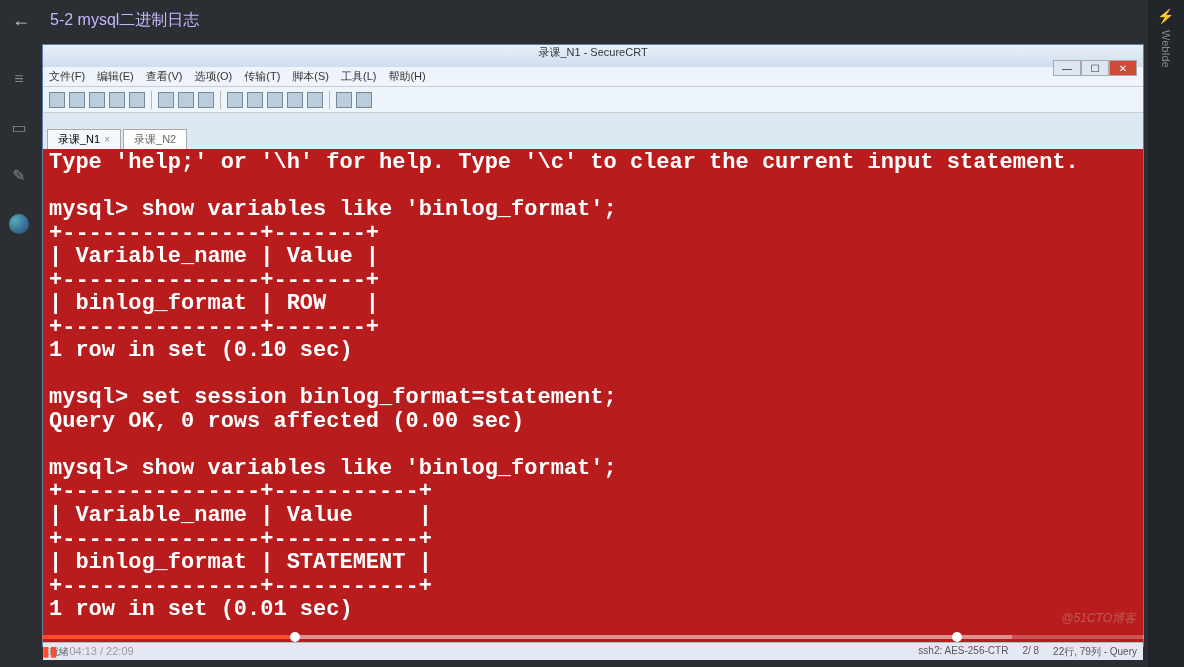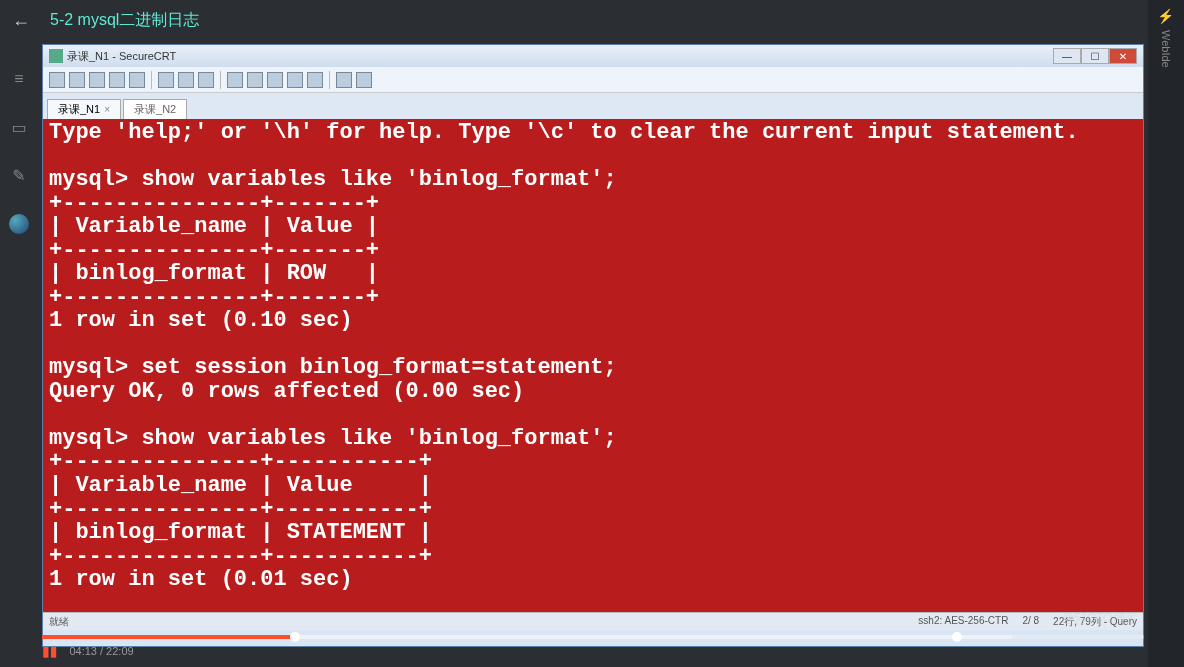--- a/index.html
+++ b/index.html
@@ -1,36 +1,36 @@
 <!DOCTYPE html>
 <html><head>
 <meta charset="utf-8">
 <style>
 * { margin: 0; padding: 0; box-sizing: border-box; }
 body { width: 1184px; height: 667px; background: #2b2f33; font-family: Arial, sans-serif; overflow: hidden; position: relative; }
 .top-bar { height: 40px; display: flex; align-items: center; padding: 0 12px; color: #ddd; }
 .back-btn { color: #ccc; font-size: 18px; margin-right: 20px; cursor: pointer; }
-.title { color: #5eead4; font-size: 16px; }
+.title { color: #c4b5fd; font-size: 16px; }
 .side-rail { position: absolute; left: 0; top: 40px; width: 38px; height: calc(100% - 40px); display: flex; flex-direction: column; align-items: center; padding-top: 30px; gap: 30px; }
 .side-icon { width: 18px; height: 18px; display: flex; align-items: center; justify-content: center; color: #888; font-size: 16px; cursor: pointer; }
 .globe { width: 20px; height: 20px; border-radius: 50%; background: radial-gradient(circle at 30% 30%, #5ab, #247); }
 .right-rail { position: absolute; right: 0; top: 0; width: 36px; height: 100%; background: #222529; display: flex; flex-direction: column; align-items: center; padding-top: 8px; }
 .right-rail .bolt { color: #4a9fd8; font-size: 14px; }
 .right-rail .vlabel { writing-mode: vertical-rl; text-orientation: mixed; color: #888; font-size: 11px; margin-top: 6px; }
 .content-area { position: absolute; left: 42px; top: 44px; right: 40px; bottom: 20px; background: #d9e5f2; border: 1px solid #5a7fa8; }
-.win-title { height: 22px; background: linear-gradient(#e8f0fa, #d0ddee); display: flex; align-items: center; padding: 0 6px; font-size: 11px; color: #333; }
+.win-title { height: 22px; background: linear-gradient(#e8f0fa, #d0ddee); display: flex; align-items: center; padding: 0 6px; font-size: 11px; color: #333; flex-direction: column; }
 .win-title .ico { width: 14px; height: 14px; background: #5a8; margin-right: 4px; }
 .win-ctrl { margin-left: auto; display: flex; gap: 0; }
 .win-ctrl span { width: 28px; height: 16px; display: inline-flex; align-items: center; justify-content: center; font-size: 10px; background: #dde6f2; border: 1px solid #aaa; }
 .win-ctrl .close { background: #d04a3a; color: #fff; }
 .menu-bar { height: 20px; display: flex; align-items: center; padding: 0 6px; gap: 12px; font-size: 11px; color: #333; background: #eef4fb; border-bottom: 1px solid #ccc; }
 .tool-bar { height: 26px; display: flex; align-items: center; padding: 0 6px; gap: 4px; background: #eef4fb; border-bottom: 1px solid #ccc; }
 .tb-ico { width: 16px; height: 16px; background: #bcd; border: 1px solid #789; }
 .tb-sep { width: 1px; height: 18px; background: #bbb; margin: 0 2px; }
-.tab-bar { height: 26px; display: flex; align-items: flex-end; padding: 0 4px; background: #dde8f4; }
+.tab-bar { height: 36px; display: flex; align-items: flex-end; padding: 0 4px; background: #dde8f4; }
 .tab { padding: 2px 10px; font-size: 11px; background: #f5f8fc; border: 1px solid #aaa; border-bottom: none; margin-right: 2px; display: flex; align-items: center; gap: 4px; }
 .tab.inactive { background: #ffffff; color: #666; }
 .tab .x { color: #888; font-size: 10px; }
 .terminal { background: #b91c1c; color: #fff; font-family: 'Consolas', 'Courier New', monospace; font-size: 22px; font-weight: bold; line-height: 1.07; padding: 2px 6px; height: calc(100% - 22px - 20px - 26px - 22px - 18px); overflow: hidden; white-space: pre; position: relative; }
 .status-bar { height: 18px; background: #e2e9f3; display: flex; align-items: center; padding: 0 6px; font-size: 10px; color: #555; gap: 16px; border-top: 1px solid #bbb; }
 .status-bar .right { margin-left: auto; display: flex; gap: 14px; }
 .player-bar { position: absolute; left: 42px; right: 40px; bottom: 28px; height: 4px; background: rgba(255,255,255,0.25); }
 .player-progress { height: 100%; background: #ff4d2e; width: 23%; position: relative; }
 .player-progress::after { content: ''; position: absolute; right: -5px; top: -3px; width: 10px; height: 10px; background: #fff; border-radius: 50%; }
 .player-buffer { position: absolute; left: 0; top: 0; height: 100%; width: 88%; background: rgba(255,255,255,0.35); }
@@ -61,20 +61,30 @@
 
 <div class="content-area">
   <div class="win-title">
     <span class="ico"></span>
     <span>录课_N1 - SecureCRT</span>
     <div class="win-ctrl">
       <span>—</span>
       <span>☐</span>
       <span class="close">✕</span>
     </div>
+  </div>
+  <div class="menu-bar">
+    <span>文件(F)</span>
+    <span>编辑(E)</span>
+    <span>查看(V)</span>
+    <span>选项(O)</span>
+    <span>传输(T)</span>
+    <span>脚本(S)</span>
+    <span>工具(L)</span>
+    <span>帮助(H)</span>
   </div>
   <div class="tool-bar">
     <span class="tb-ico"></span>
     <span class="tb-ico"></span>
     <span class="tb-ico"></span>
     <span class="tb-ico"></span>
     <span class="tb-ico"></span>
     <span class="tb-sep"></span>
     <span class="tb-ico"></span>
     <span class="tb-ico"></span>

